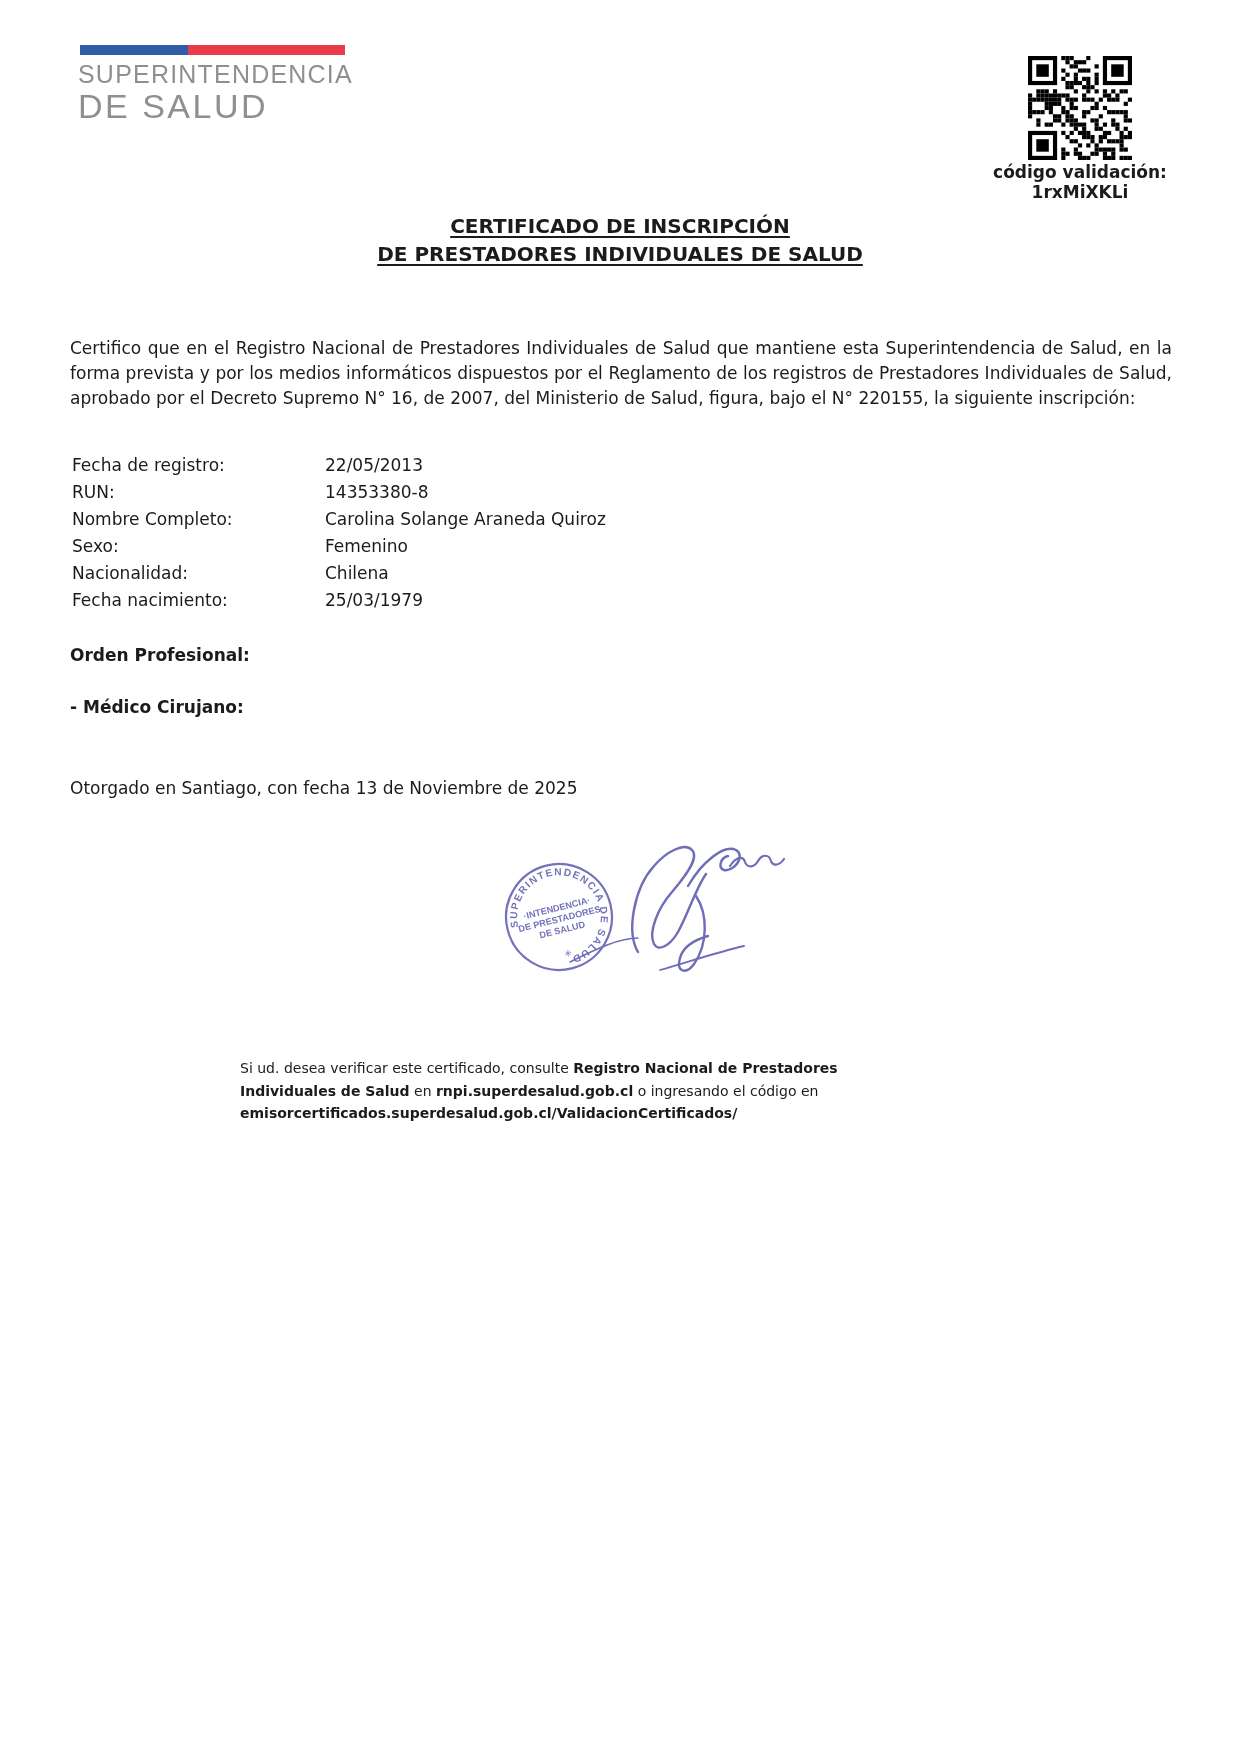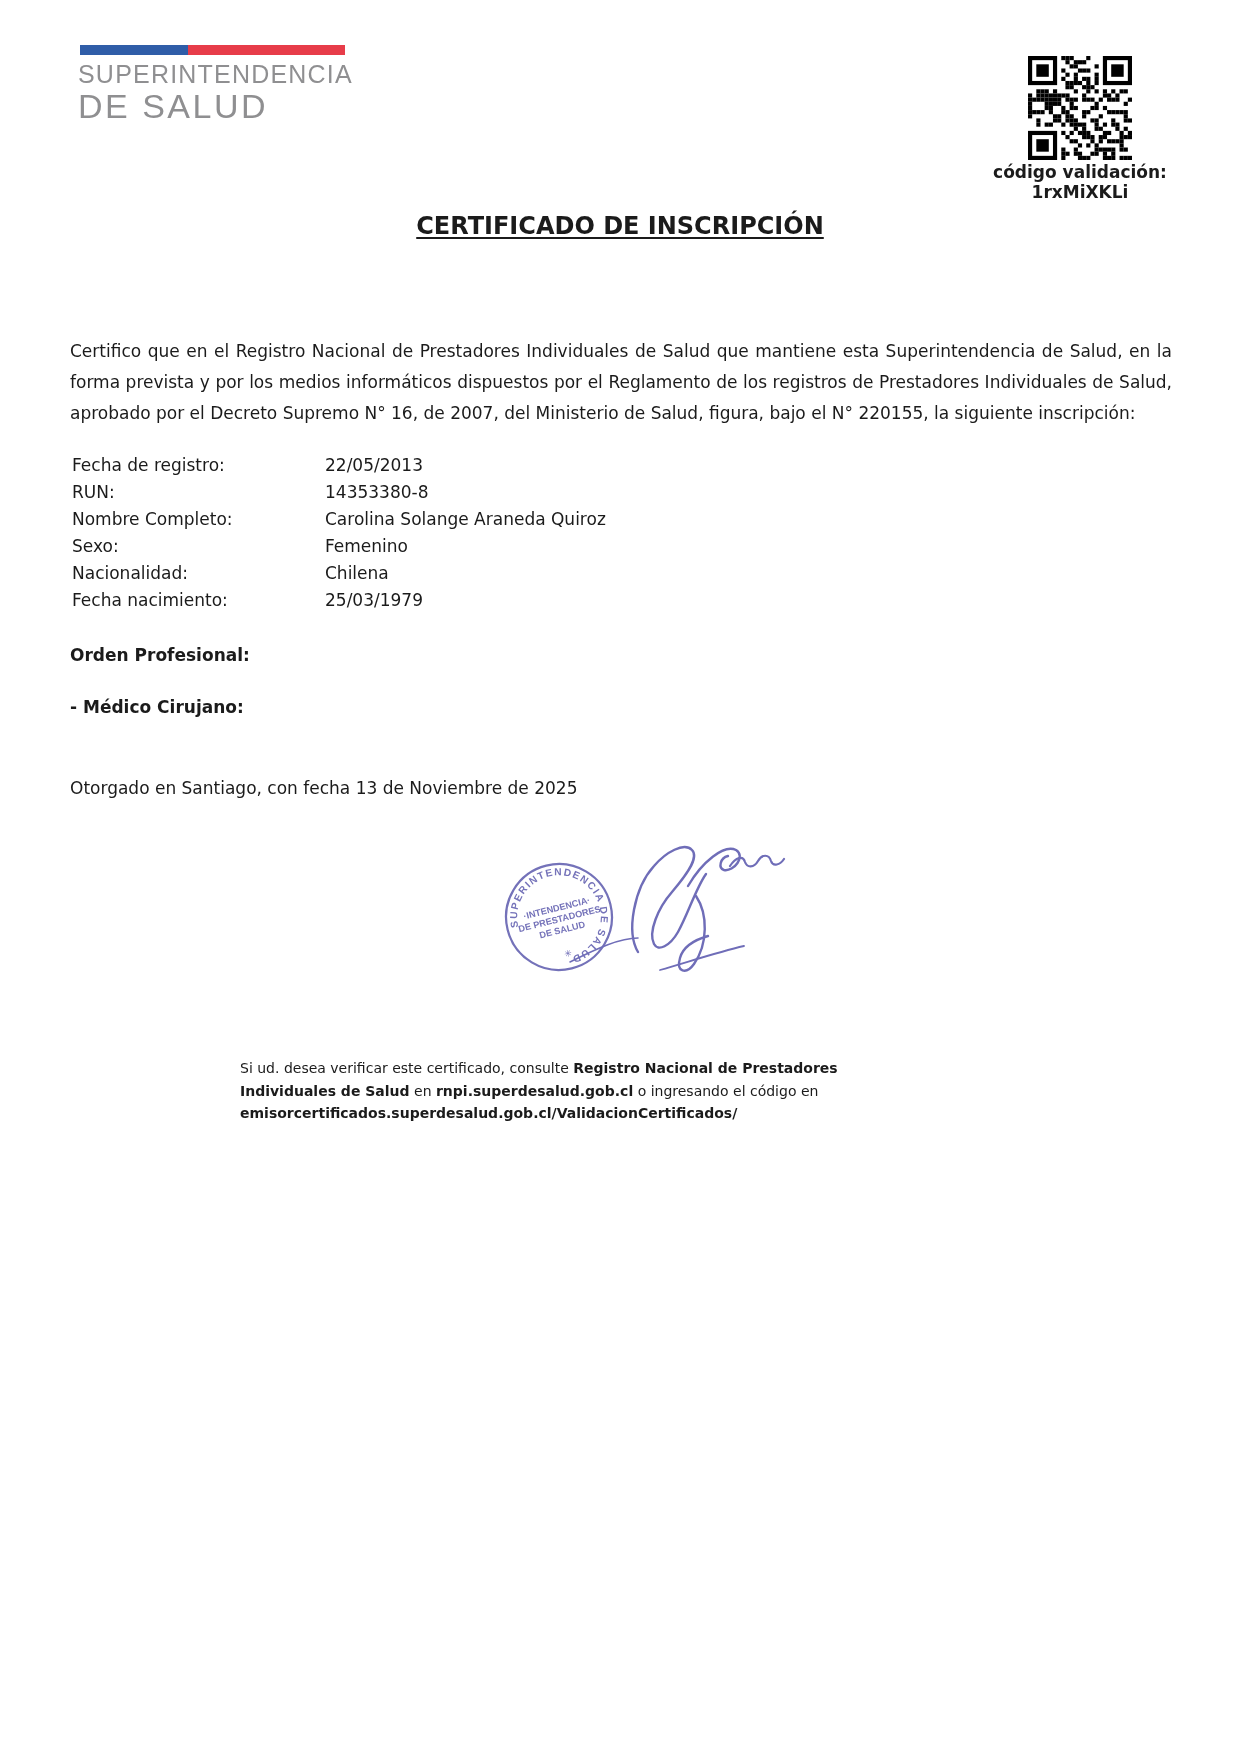--- a/index.html
+++ b/index.html
@@ -16,26 +16,26 @@
   .logo-l2 { margin-top:-2px; font-family:"Liberation Sans", sans-serif; font-size:34px; letter-spacing:2.5px; color:#8f8f91; white-space:nowrap; }
 
   
   .qr-wrap { position:absolute; left:960px; top:56px; width:240px; text-align:center; }
   .qr-svg { display:block; margin:0 auto; width:104px; height:104px; }
   .val-label { margin-top:2px; font-size:17px; font-weight:bold; white-space:nowrap; }
   .val-code  { font-size:17px; font-weight:bold; }
 
   
   .title { position:absolute; left:0; top:212px; width:100%; text-align:center;
-           font-size:24px; font-weight:bold; line-height:28px; }
+           font-size:20px; font-weight:bold; line-height:28px; }
   .title div { text-decoration:underline; text-decoration-thickness:2px; text-underline-offset:3px; }
 
   
   .intro { position:absolute; left:70px; top:336px; width:1102px;
-           font-size:17px; line-height:31px; text-align:justify; }
+           font-size:17px; line-height:25px; text-align:justify; }
 
   .fields { position:absolute; left:72px; top:455px; font-size:17px; }
   .frow { height:27px; white-space:nowrap; }
   .flabel { display:inline-block; width:253px; }
 
   .orden   { position:absolute; left:70px; top:645px; font-size:17px; font-weight:bold; }
   .prof-h  { position:absolute; left:70px; top:697px; font-size:17px; font-weight:bold; }
   .prof-d  { position:absolute; left:70px; top:723px; width:1102px; font-size:17px; }
   .issued  { position:absolute; left:70px; top:778px; font-size:17px; }
 
@@ -289,20 +289,21 @@
         <rect x="0" y="72" width="28" height="28"></rect>
         <rect fill="#fff" x="4" y="76" width="20" height="20"></rect>
         <rect x="8" y="80" width="12" height="12"></rect>
       </svg>
     <div class="val-label">código validación:</div>
     <div class="val-code">1rxMiXKLi</div>
   </div>
 
   <div class="title">
     <div>CERTIFICADO DE INSCRIPCIÓN</div>
+    <div>DE PRESTADORES INDIVIDUALES DE SALUD</div>
   </div>
 
   <p class="intro">Certifico que en el Registro Nacional de Prestadores Individuales de Salud que mantiene esta Superintendencia de Salud, en la forma prevista y por los medios informáticos dispuestos por el Reglamento de los registros de Prestadores Individuales de Salud, aprobado por el Decreto Supremo N° 16, de 2007, del Ministerio de Salud, figura, bajo el N° 220155, la siguiente inscripción:</p>
 
   <div class="fields">
     <div class="frow">
       <span class="flabel">Fecha de registro:</span><span class="fvalue">22/05/2013</span>
     </div>
     <div class="frow">
       <span class="flabel">RUN:</span><span class="fvalue">14353380-8</span>

